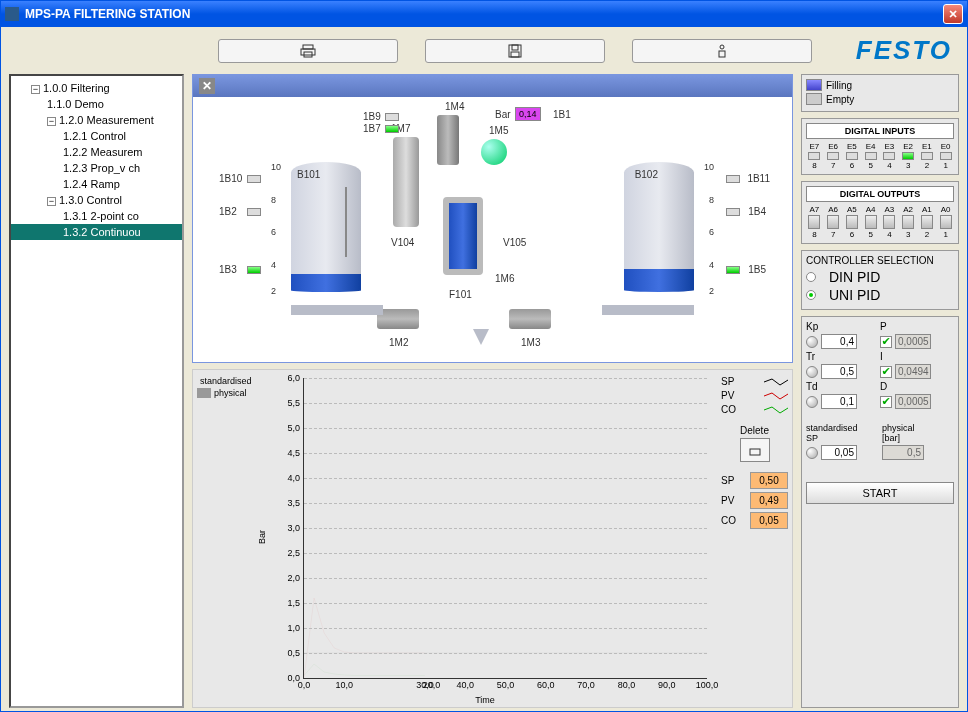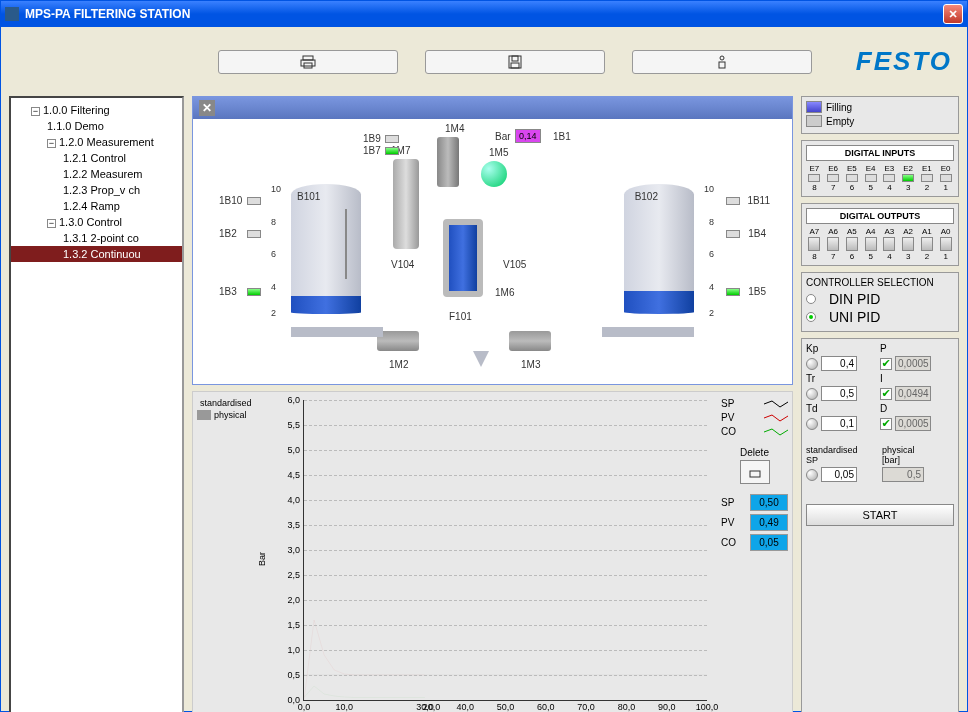--- a/index.html
+++ b/index.html
@@ -3,28 +3,28 @@
 <meta charset="utf-8">
 <style>
 * { box-sizing: border-box; margin: 0; padding: 0; }
 body { font-family: Tahoma, sans-serif; font-size: 11px; background: #ece9d8; color: #000; }
 .window { width: 968px; height: 712px; background: #ece9d8; border: 1px solid #0054e3; position: relative; }
 .titlebar { height: 26px; background: linear-gradient(to bottom, #3a81ff 0%, #0054e3 50%, #0054e3 100%); color: #fff; display: flex; align-items: center; justify-content: space-between; padding: 0 4px; }
 .titlebar .left { display: flex; align-items: center; gap: 6px; }
 .titlebar .icon { width: 14px; height: 14px; background: #2a5a8a; display: inline-block; }
 .titlebar .title { font-weight: bold; font-size: 12px; }
 .close-btn { width: 20px; height: 20px; background: linear-gradient(to bottom, #f5887a, #c0392b); border: 1px solid #fff; border-radius: 3px; color: #fff; display: flex; align-items: center; justify-content: center; font-weight: bold; cursor: pointer; }
-.toolbar-row { display: flex; align-items: center; padding: 19px 15px; gap: 27px; }
+.toolbar-row { display: flex; align-items: center; padding: 8px 15px; gap: 27px; }
 .toolbar-btn { flex: 1; height: 24px; background: #f5f5f5; border: 1px solid #999; border-radius: 3px; display: flex; align-items: center; justify-content: center; cursor: pointer; max-width: 180px; }
 .toolbar-btn svg { width: 16px; height: 16px; }
 .logo { margin-left: auto; color: #0077c8; font-size: 26px; font-weight: bold; font-style: italic; letter-spacing: 2px; }
 .content { display: flex; height: calc(100% - 68px); padding: 0 8px 8px 8px; gap: 8px; }
 .tree-panel { width: 175px; background: #fff; border: 2px inset #999; overflow: auto; padding: 4px 0; }
 .tree-item { padding: 2px 4px; cursor: pointer; white-space: nowrap; }
-.tree-item.selected { background: #7f1d1d; color: #fff; }
+.tree-item.selected { background: #0f766e; color: #fff; }
 .tree-expand { display: inline-block; width: 9px; height: 9px; border: 1px solid #888; text-align: center; line-height: 7px; font-size: 9px; margin-right: 3px; cursor: pointer; }
 .center { flex: 1; display: flex; flex-direction: column; gap: 6px; }
 .diagram-window { background: #e8e8e8; border: 1px solid #7a96df; }
 .diagram-title { background: linear-gradient(to bottom, #7a96df, #5a76bf); color: #fff; padding: 3px 6px; display: flex; align-items: center; justify-content: space-between; font-weight: bold; font-size: 12px; }
 .diagram-close { width: 16px; height: 16px; background: #888; color: #fff; display: flex; align-items: center; justify-content: center; cursor: pointer; }
 .diagram-body { position: relative; height: 265px; background: #fff; overflow: hidden; }
 .tank { position: absolute; background: linear-gradient(to right, #d0d4e0, #e8eaf0, #b8bcc8); border-radius: 50% / 8%; }
 .tank-level { position: absolute; bottom: 0; left: 0; right: 0; background: linear-gradient(to right, #2050c0, #4070e0, #1040a0); border-radius: 0 0 50% 50% / 0 0 8% 8%; }
 .tank-label { position: absolute; font-size: 10px; color: #333; }
 .scale { position: absolute; font-size: 9px; color: #333; }
@@ -33,21 +33,21 @@
 .led.off { background: #ddd; }
 .pipe { position: absolute; background: #b8bcc8; }
 .chart-panel { flex: 1; background: #e8e8e8; display: flex; border: 1px solid #ccc; }
 .chart-legend-left { width: 60px; padding: 6px 4px; font-size: 9px; }
 .chart-legend-left .row { display: flex; align-items: center; gap: 3px; margin-bottom: 2px; }
 .tab-icon { width: 14px; height: 10px; background: #ccc; }
 .chart-area { flex: 1; background: #e8e8e8; position: relative; padding: 4px; }
 .chart-plot { position: absolute; left: 50px; right: 10px; top: 8px; bottom: 28px; border-left: 1px solid #333; border-bottom: 1px solid #333; }
 .chart-right { width: 75px; padding: 6px 4px; font-size: 10px; }
 .chart-right .lg { display: flex; justify-content: space-between; align-items: center; margin-bottom: 3px; }
-.val-box { background: #0ea5e9; border: 1px solid #999; padding: 2px 4px; min-width: 38px; text-align: center; display: inline-block; }
+.val-box { background: #fdba74; border: 1px solid #999; padding: 2px 4px; min-width: 38px; text-align: center; display: inline-block; }
 .right-panel { width: 158px; display: flex; flex-direction: column; gap: 6px; }
 .panel-box { background: #e8e8e8; border: 1px solid #999; padding: 4px; font-size: 10px; }
 .fill-row { display: flex; align-items: center; gap: 4px; margin-bottom: 2px; }
 .fill-ind { width: 16px; height: 12px; border: 1px solid #888; }
 .fill-ind.blue { background: linear-gradient(#88f, #44c); }
 .fill-ind.empty { background: #ccc; }
 .io-title { background: #fff; border: 1px solid #888; padding: 2px; text-align: center; margin-bottom: 3px; font-weight: bold; font-size: 9px; }
 .io-grid { display: flex; gap: 2px; }
 .io-col { flex: 1; text-align: center; font-size: 8px; }
 .io-led { width: 12px; height: 8px; margin: 1px auto; border: 1px solid #888; }
@@ -185,21 +185,21 @@
           <span class="tank-label" style="left:360px;top:12px">1B1</span>
 
           <span class="tank-label" style="left:296px;top:28px">1M5</span>
           <div style="position:absolute;left:288px;top:42px;width:26px;height:26px;border-radius:50%;background:radial-gradient(circle at 30% 30%,#afe,#0c6)"></div>
 
           <div style="position:absolute;left:250px;top:100px;width:40px;height:78px;background:linear-gradient(to right,#2050c0,#4070e0,#1040a0);border:6px solid #bbb;border-radius:4px"></div>
           <span class="tank-label" style="left:256px;top:192px">F101</span>
 
           <span class="tank-label" style="left:198px;top:140px">V104</span>
           <span class="tank-label" style="left:310px;top:140px">V105</span>
-          <span class="tank-label" style="left:302px;top:168px">1M6</span>
+          <span class="tank-label" style="left:302px;top:176px">1M6</span>
 
           <div style="position:absolute;left:184px;top:212px;width:42px;height:20px;background:linear-gradient(#999,#bbb,#888);border-radius:3px"></div>
           <span class="tank-label" style="left:196px;top:240px">1M2</span>
           <div style="position:absolute;left:316px;top:212px;width:42px;height:20px;background:linear-gradient(#999,#bbb,#888);border-radius:3px"></div>
           <span class="tank-label" style="left:328px;top:240px">1M3</span>
 
           <svg style="position:absolute;left:278px;top:210px" width="20" height="40">
               <polygon points="10,0 10,22 18,22 10,38 2,22 10,22" fill="#b8bcc8"></polygon>
             </svg>
 

